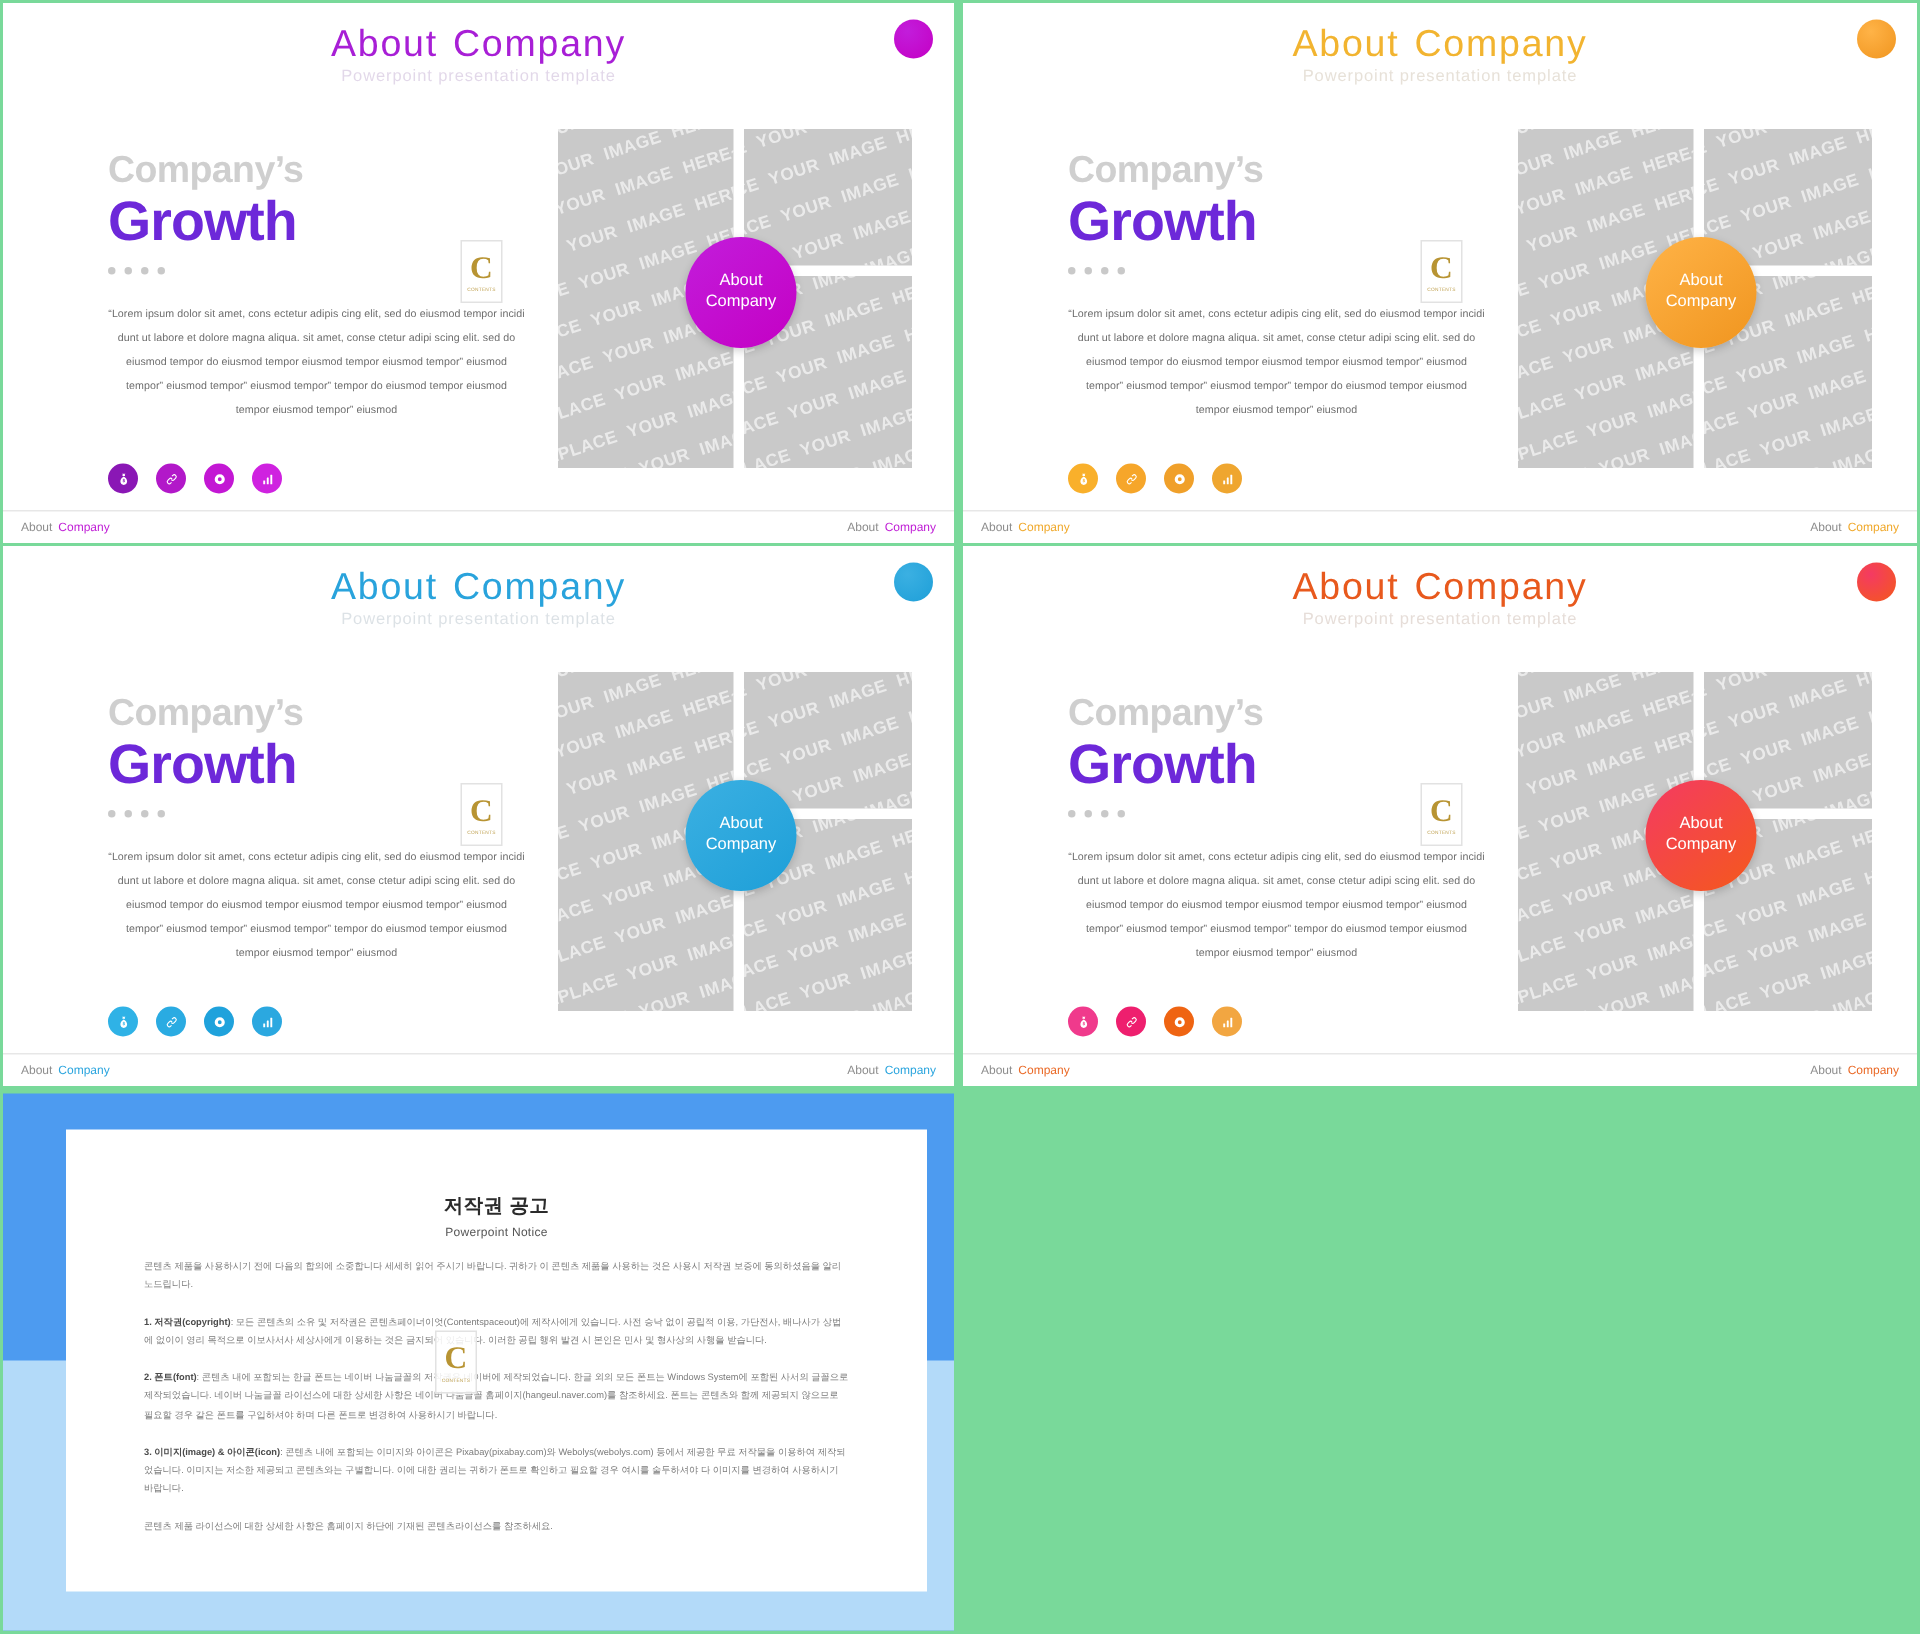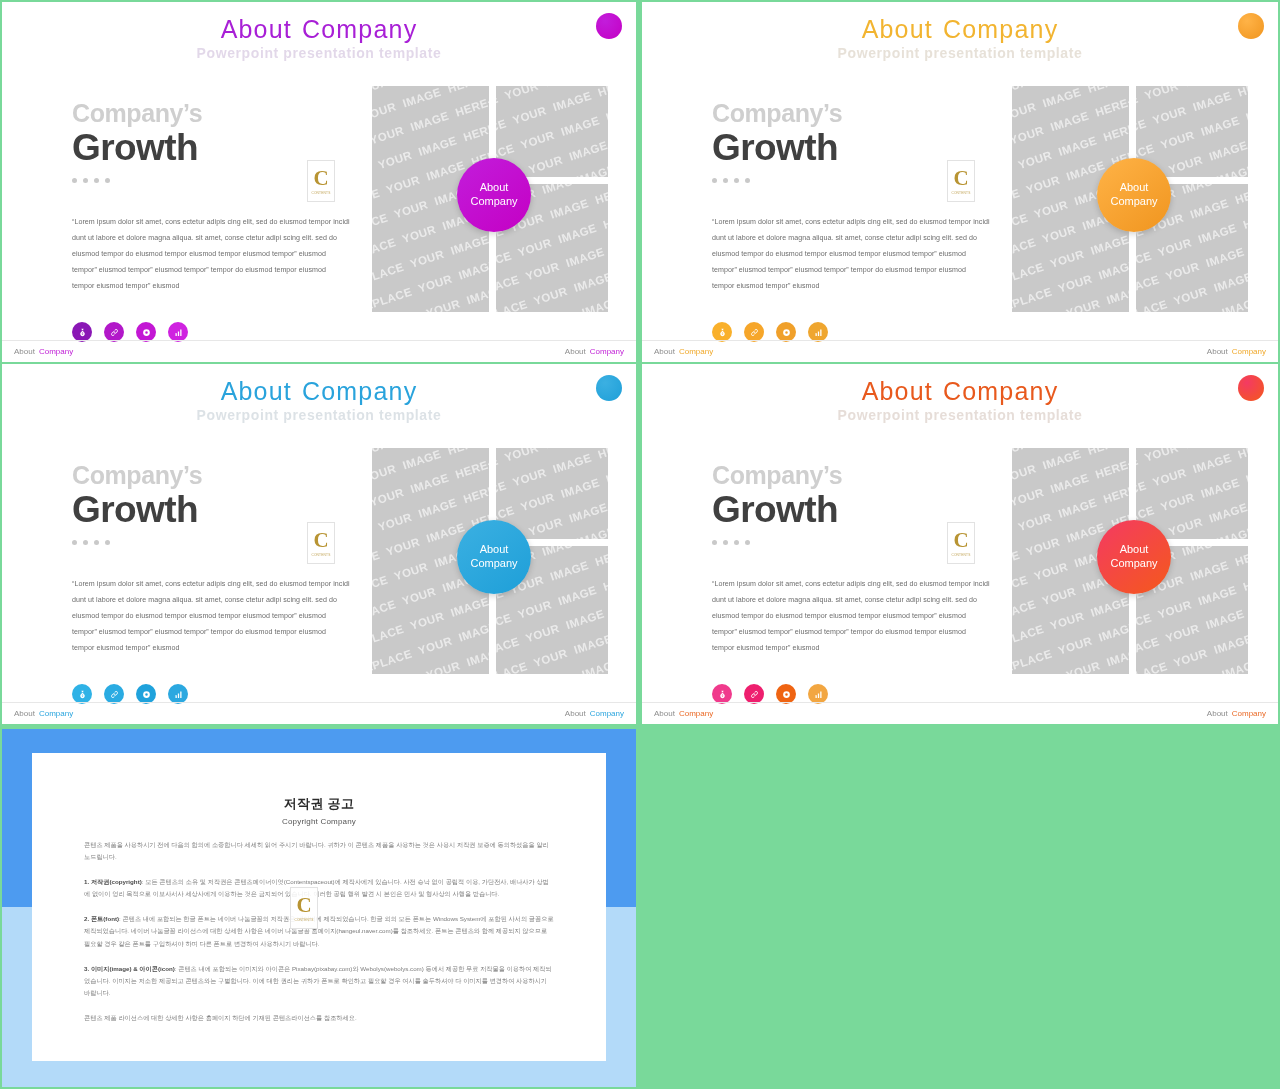--- a/index.html
+++ b/index.html
@@ -38,27 +38,26 @@
   .s-title {
     font-size: 25px;
     letter-spacing: 1.2px;
     font-weight: 400;
     line-height: 1;
     padding-top: 15px;
     white-space: nowrap;
   }
   .s-title .w2 { margin-left: 10px; }
   .s-sub {
-    font-size: 14px;
+    font-size: 11px;
     color: #d9d2de;
     letter-spacing: .6px;
     margin-top: 3px;
     opacity: .85;
     white-space: nowrap;
-    font-weight: bold;
   }
   .corner-dot {
     position: absolute;
     top: 11px; right: 14px;
     width: 26px; height: 26px;
     border-radius: 50%;
   }
 
   
   .left-col {
@@ -68,38 +67,39 @@
   }
   .kicker {
     font-size: 25px;
     color: #cfcfcf;
     font-weight: 700;
     line-height: 1.1;
     letter-spacing: -0.4px;
   }
   .headline {
     font-size: 37px;
-    color: #404040;
+    color: #6d28d9;
     font-weight: 700;
     line-height: 1.05;
     letter-spacing: -0.6px;
     margin-top: 1px;
   }
   .dots { margin-top: 11px; display: flex; gap: 6px; }
   .dots i {
     width: 5px; height: 5px; border-radius: 50%;
     background: #c9c9c9; display: block;
   }
   .body-copy {
-    margin-top: 32px;
+    margin-top: 19px;
     font-size: 7.1px;
     line-height: 2.25;
     color: #6d6d6d;
     width: 278px;
     letter-spacing: .05px;
+    text-align: center;
   }
   .icon-row {
     margin-top: 27px;
     display: flex;
     gap: 12px;
   }
   .ic {
     width: 20px; height: 20px;
     border-radius: 50%;
     display: flex; align-items: center; justify-content: center;
@@ -209,20 +209,21 @@
     left: 0; bottom: 0; width: 100%; height: 180px;
     background: #b3daf9;
   }
   .copy-sheet {
     position: relative;
     z-index: 2;
     background: #fff;
     width: 100%; height: 100%;
     padding: 42px 52px;
     overflow: hidden;
+    margin-left: 12px;
   }
   .copy-h1 {
     text-align: center;
     font-size: 13px;
     font-weight: 700;
     color: #2b2b2b;
     letter-spacing: .3px;
   }
   .copy-h2 {
     text-align: center;
@@ -678,21 +679,21 @@
             <div><span>About</span><span class="accent" style="color:#ea6a27">Company</span></div>
           </div>
         </div>
       </div>
     </div>
 
   <div class="copy-slide">
     <div class="blue-lower"></div>
     <div class="copy-sheet">
       <div class="copy-h1">저작권 공고</div>
-      <div class="copy-h2">Copyright Company</div>
+      <div class="copy-h2">Powerpoint Notice</div>
       <div class="copy-p">콘텐츠 제품을 사용하시기 전에 다음의 합의에 소중합니다 세세히 읽어 주시기 바랍니다. 귀하가 이 콘텐츠 제품을 사용하는 것은 사용시 저작권 보증에 동의하셨음을 알리노드립니다.</div>
       <div class="copy-p">
         <b>1. 저작권(copyright)</b><span>: 모든 콘텐츠의 소유 및 저작권은 콘텐츠페이너이엇(Contentspaceout)에 제작사에게 있습니다. 사전 승낙 없이 공립적 이용, 가단전사, 배나사가 상법에 없이이 영리 목적으로 이보사서사 세상사에게 이용하는 것은 금지되어 있습니다. 이러한 공립 행위 발견 시 본인은 민사 및 형사상의 사행을 받습니다.</span>
       </div>
       <div class="copy-p">
         <b>2. 폰트(font)</b><span>: 콘텐츠 내에 포함되는 한글 폰트는 네이버 나눔글꼴의 저작권은 네이버에 제작되었습니다. 한글 외의 모든 폰트는 Windows System에 포함된 사서의 글꼴으로 제작되었습니다. 네이버 나눔글꼴 라이선스에 대한 상세한 사항은 네이버 나눔글꼴 홈페이지(hangeul.naver.com)를 참조하세요. 폰트는 콘텐츠와 함께 제공되지 않으므로 필요할 경우 같은 폰트를 구입하셔야 하며 다른 폰트로 변경하여 사용하시기 바랍니다.</span>
       </div>
       <div class="copy-p">
         <b>3. 이미지(image) &amp; 아이콘(icon)</b><span>: 콘텐츠 내에 포함되는 이미지와 아이콘은 Pixabay(pixabay.com)와 Webolys(webolys.com) 등에서 제공한 무료 저작물을 이용하여 제작되었습니다. 이미지는 저소한 제공되고 콘텐츠와는 구별합니다. 이에 대한 권리는 귀하가 폰트로 확인하고 필요할 경우 여시를 술두하셔야 다 이미지를 변경하여 사용하시기 바랍니다.</span>
       </div>

